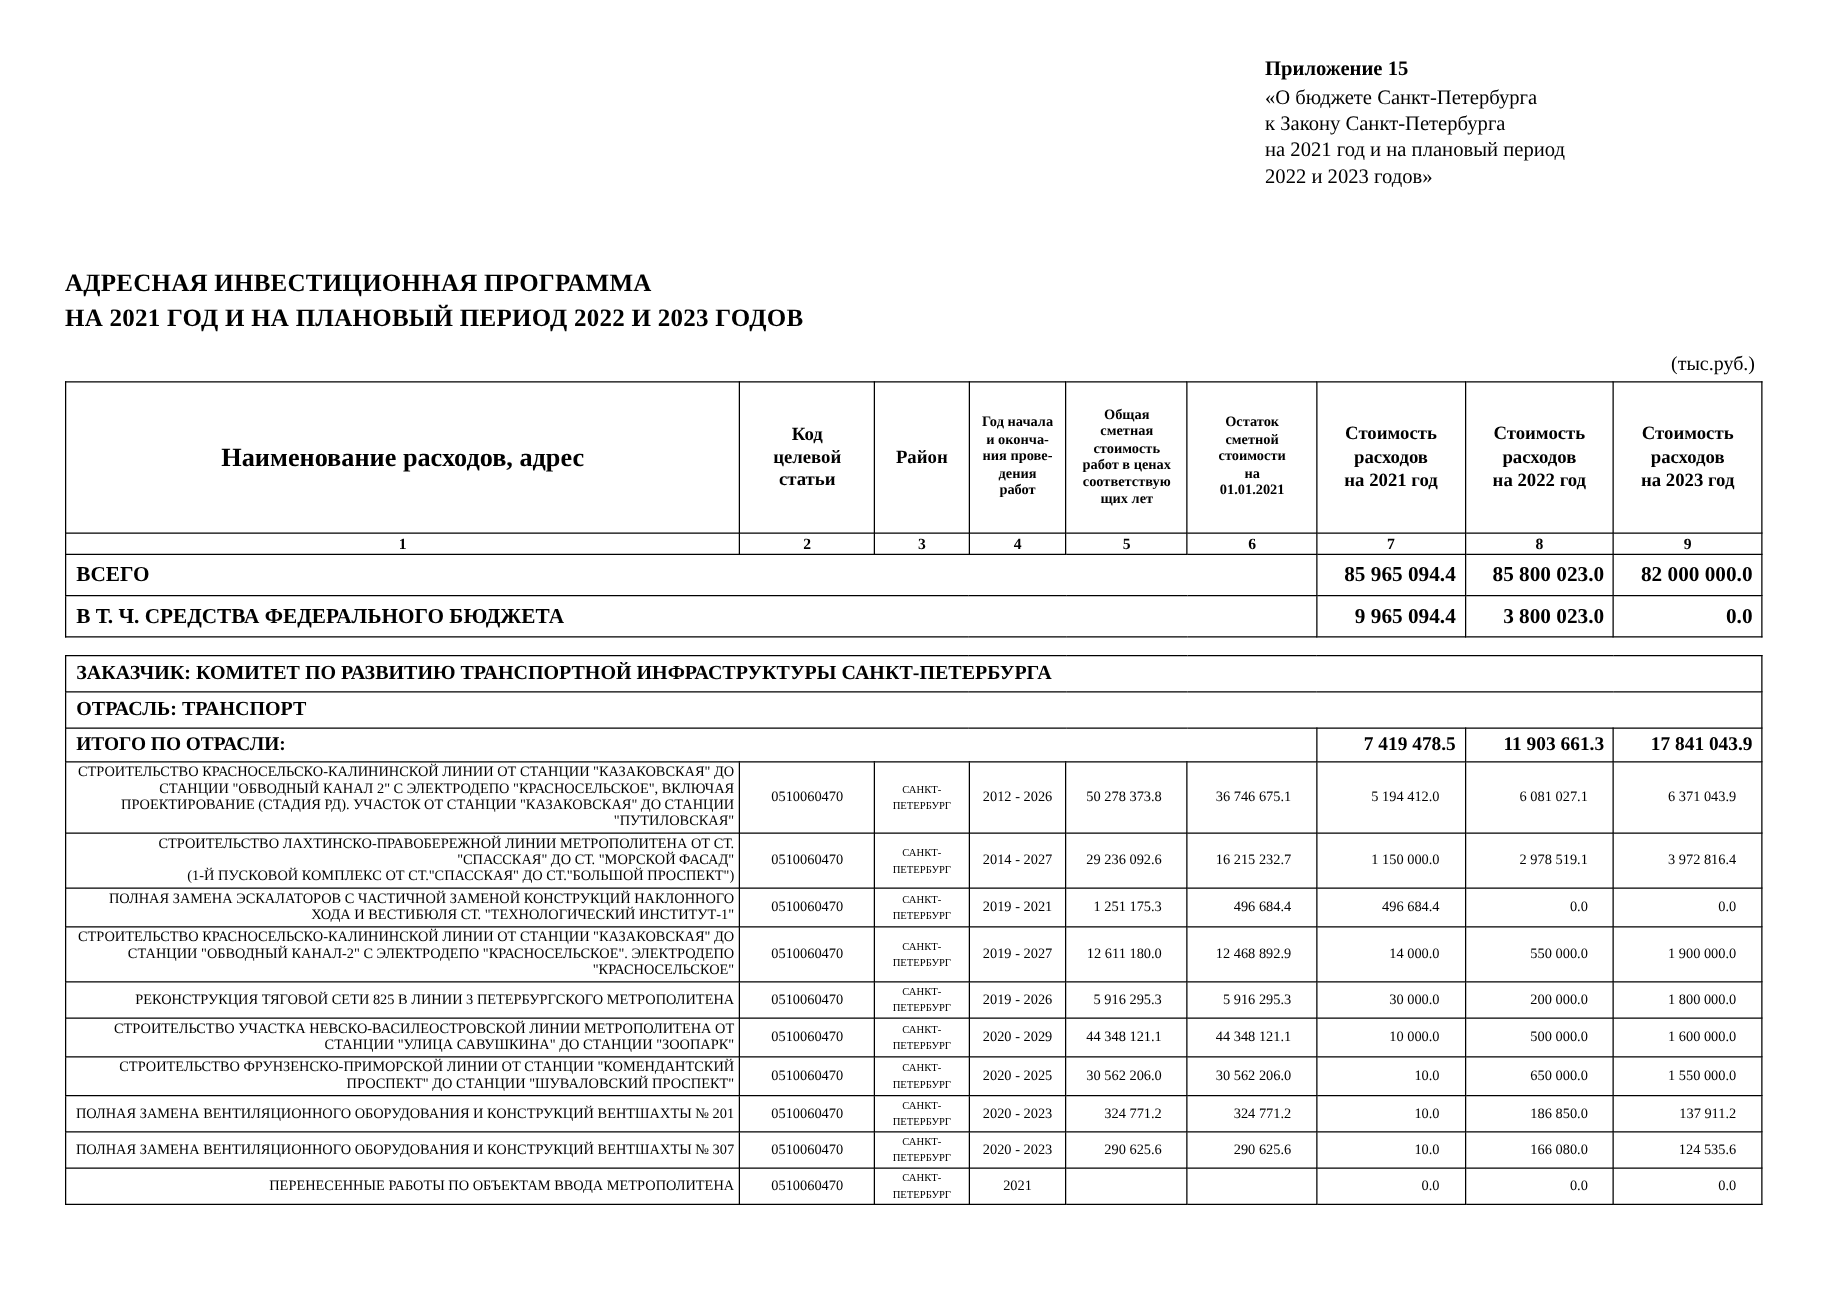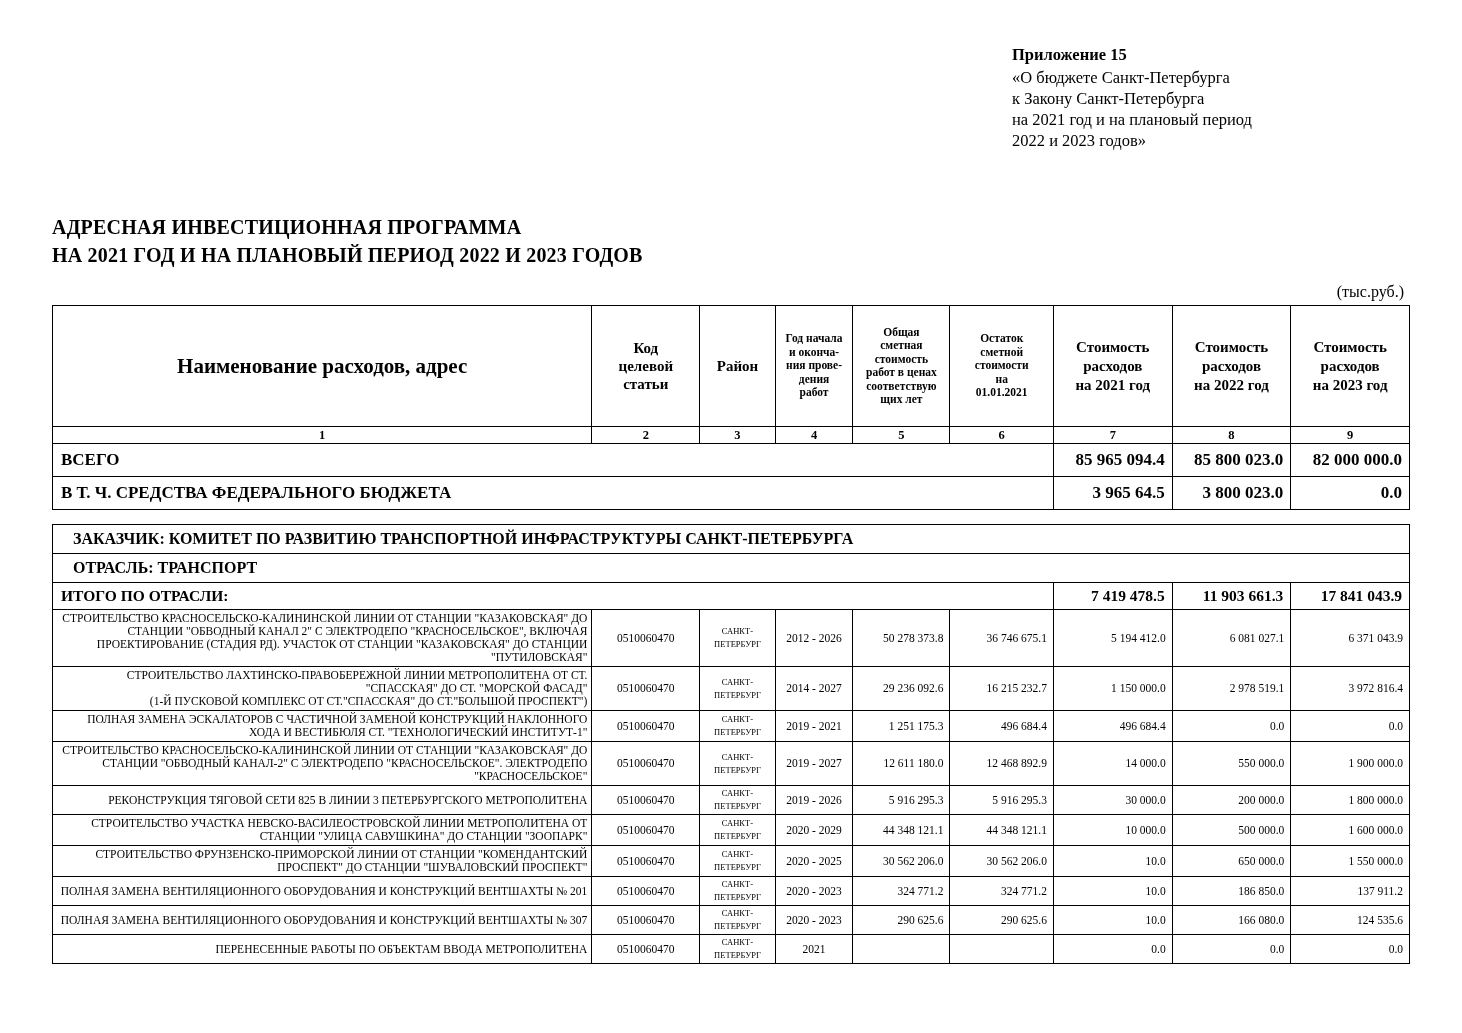--- a/index.html
+++ b/index.html
@@ -107,21 +107,21 @@
     font-size: 17px;
     height: 30px;
   }
   tr.total td.label { padding-left: 8px; text-align: left; }
   tr.total td.num { text-align: right; padding-right: 7px; }
 
   tr.section td {
     font-weight: bold;
     font-size: 16px;
     height: 26px;
-    padding-left: 20px;
+    padding-left: 8px;
     text-align: left;
   }
   tr.section-sub td {
     font-weight: bold;
     font-size: 15.5px;
     height: 24px;
   }
   tr.section-sub td.label { padding-left: 8px; text-align: left; }
   tr.section-sub td.num { text-align: right; padding-right: 7px; }
 
@@ -132,21 +132,21 @@
   }
 
   tr.data td { font-size: 11.5px; line-height: 13px; }
   tr.data td.name {
     text-align: right;
     padding: 2px 4px;
   }
   tr.data td.code { text-align: center; font-size: 11.5px; }
   tr.data td.district { text-align: center; font-size: 8.5px; }
   tr.data td.years { text-align: center; font-size: 11.5px; }
-  tr.data td.num { text-align: right; padding-right: 6px; font-size: 11.5px; }
+  tr.data td.num { text-align: right; padding-right: 20px; font-size: 11.5px; }
 </style>
 </head>
 <body>
 
 <div class="page">
 
   <div class="doc-header">
     <div class="doc-header-inner">
       <div class="line bold">Приложение 15</div>
       <div class="line">«О бюджете Санкт-Петербурга</div>
@@ -236,21 +236,21 @@
     </thead>
     <tbody>
       <tr class="total">
         <td class="label" colspan="6">ВСЕГО</td>
         <td class="num">85 965 094.4</td>
         <td class="num">85 800 023.0</td>
         <td class="num">82 000 000.0</td>
       </tr>
       <tr class="total">
         <td class="label" colspan="6">В Т. Ч. СРЕДСТВА ФЕДЕРАЛЬНОГО БЮДЖЕТА</td>
-        <td class="num">3 965 64.5</td>
+        <td class="num">9 965 094.4</td>
         <td class="num">3 800 023.0</td>
         <td class="num">0.0</td>
       </tr>
       <tr class="spacer">
         <td colspan="9"></td>
       </tr>
       <tr class="section">
         <td colspan="9">ЗАКАЗЧИК: КОМИТЕТ ПО РАЗВИТИЮ ТРАНСПОРТНОЙ ИНФРАСТРУКТУРЫ САНКТ-ПЕТЕРБУРГА</td>
       </tr>
       <tr class="section">

